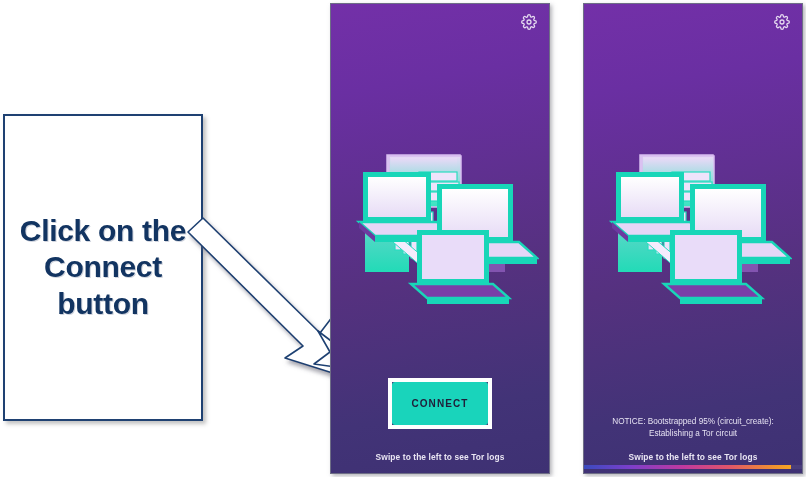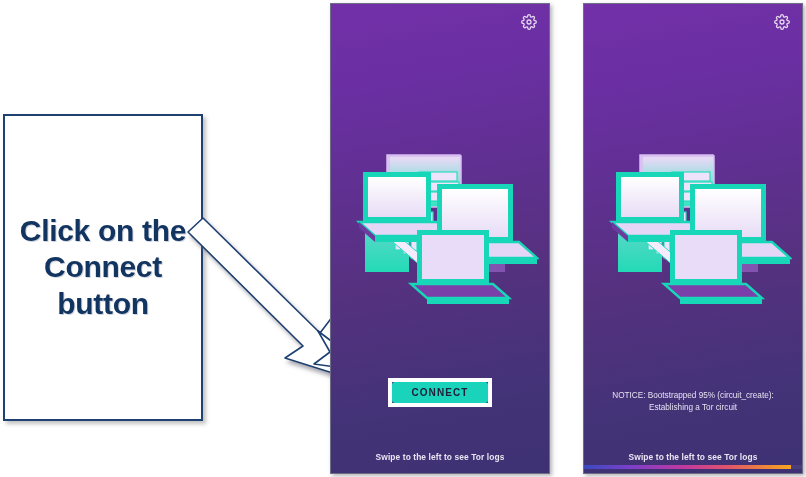--- a/index.html
+++ b/index.html
@@ -62,42 +62,42 @@
     position:absolute;
     left:50%;transform:translateX(-50%);
     top:128px;
     width:198px;height:180px;
   }
 
   .connect-highlight{
     position:absolute;
     left:50%;transform:translateX(-50%);
     top:374px;
-    width:104px;height:29px;
+    width:104px;height:51px;
     border:4px solid #ffffff;
     box-sizing:border-box;
     display:flex;align-items:center;justify-content:center;
   }
   .connect-btn{
     width:100%;height:100%;
     background:#19d4bb;
     border:none;border-radius:3px;
     color:#20203a;
     font-family:"Liberation Sans", sans-serif;
     font-size:10px;
     font-weight:700;
     letter-spacing:1.1px;
     cursor:pointer;
     display:flex;align-items:center;justify-content:center;
   }
 
   .notice{
     position:absolute;
     left:12px;right:12px;
-    top:386px;
+    top:412px;
     color:#e6e2f2;
     font-size:8.2px;
     line-height:1.45;
     text-align:center;
   }
 
   .swipe{
     position:absolute;
     left:0;right:0;
     bottom:11px;

